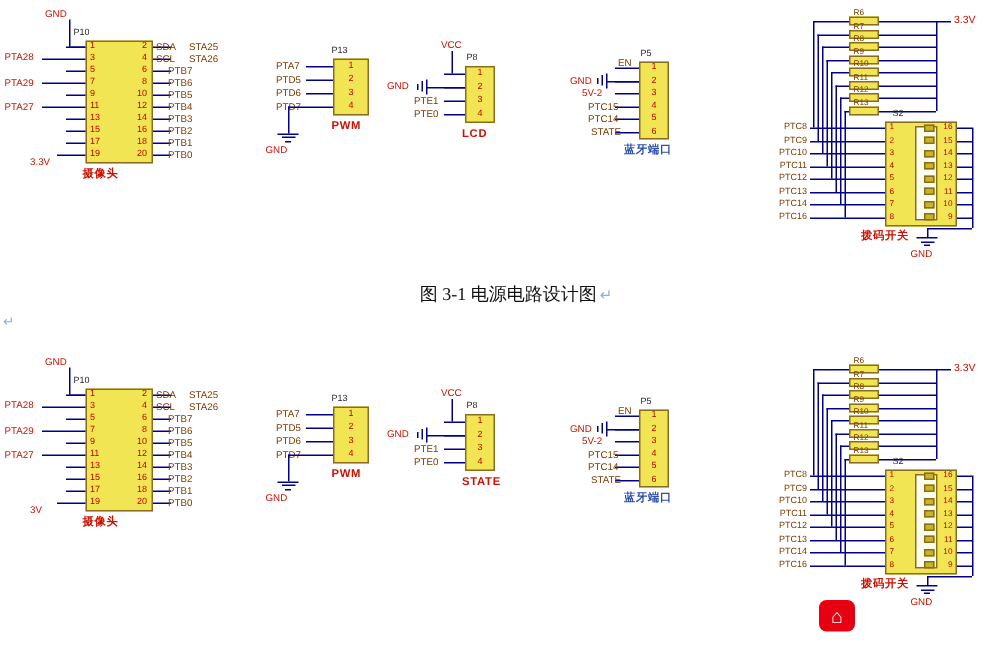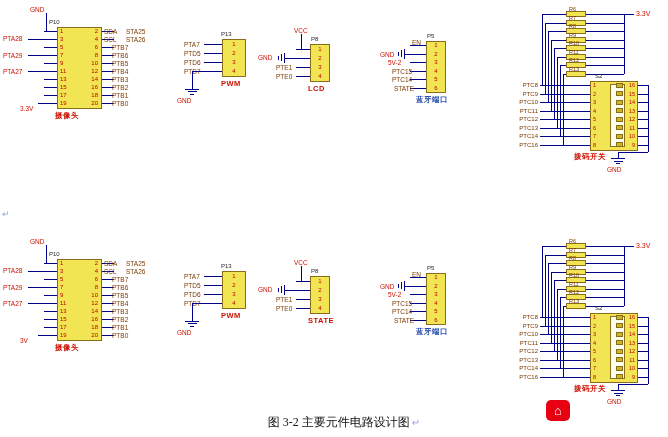--- a/index.html
+++ b/index.html
@@ -259,20 +259,23 @@
       <div class="wire vw" style="left: 648px; top: 81px; height: 67px;"></div>
       <div class="wire hw" style="left: 618px; top: 148px; width: 30px;"></div>
       <div class="wire vw" style="left: 618px; top: 148px; height: 6px;"></div>
       <div class="wire hw" style="left: 611px; top: 154px; width: 14px;"></div>
       <div class="wire hw" style="left: 613.5px; top: 156.5px; width: 9px;"></div>
       <div class="wire hw" style="left: 616px; top: 159px; width: 4px;"></div>
       <div class="lbl red" style="left: 607px; top: 162px;">GND</div>
       <div class="lbl red cname" style="left: 574px; top: 149px;">拨码开关</div>
     </div>
 
+  <div class="caption" style="top:188px">
+    <span>图 3-1 电源电路设计图</span><span class="pmark">↵</span>
+  </div>
 
   <div class="pmark-left" style="top:209px">↵</div>
 
   <div class="schematic" id="sch1" style="top:236px">
       <div class="lbl red" style="left: 30px; top: 2px;">GND</div>
       <div class="wire vw" style="left: 46px; top: 9px; height: 18px;"></div>
       <div class="wire hw" style="left: 46px; top: 27px; width: 11px;"></div>
       <div class="lbl des" style="left: 49px; top: 15px;">P10</div>
       <div class="body " style="left: 57px; top: 23px; width: 45px; height: 82px;"></div>
       <div class="lbl pin" style="left: 60px; top: 24px;">1</div>
@@ -495,22 +498,19 @@
       <div class="wire vw" style="left: 648px; top: 81px; height: 67px;"></div>
       <div class="wire hw" style="left: 618px; top: 148px; width: 30px;"></div>
       <div class="wire vw" style="left: 618px; top: 148px; height: 6px;"></div>
       <div class="wire hw" style="left: 611px; top: 154px; width: 14px;"></div>
       <div class="wire hw" style="left: 613.5px; top: 156.5px; width: 9px;"></div>
       <div class="wire hw" style="left: 616px; top: 159px; width: 4px;"></div>
       <div class="lbl red" style="left: 607px; top: 162px;">GND</div>
       <div class="lbl red cname" style="left: 574px; top: 149px;">拨码开关</div>
     </div>
 
-  <div class="caption" style="top:414px">
-    <span>图 3-2 主要元件电路设计图</span><span class="pmark">↵</span>
-  </div>
 
   <div class="watermark" style="left:546px;top:400px">
     <div class="wm-icon">
       <span>⌂</span>
     </div>
   </div>
 </div>
 
 </body></html>

